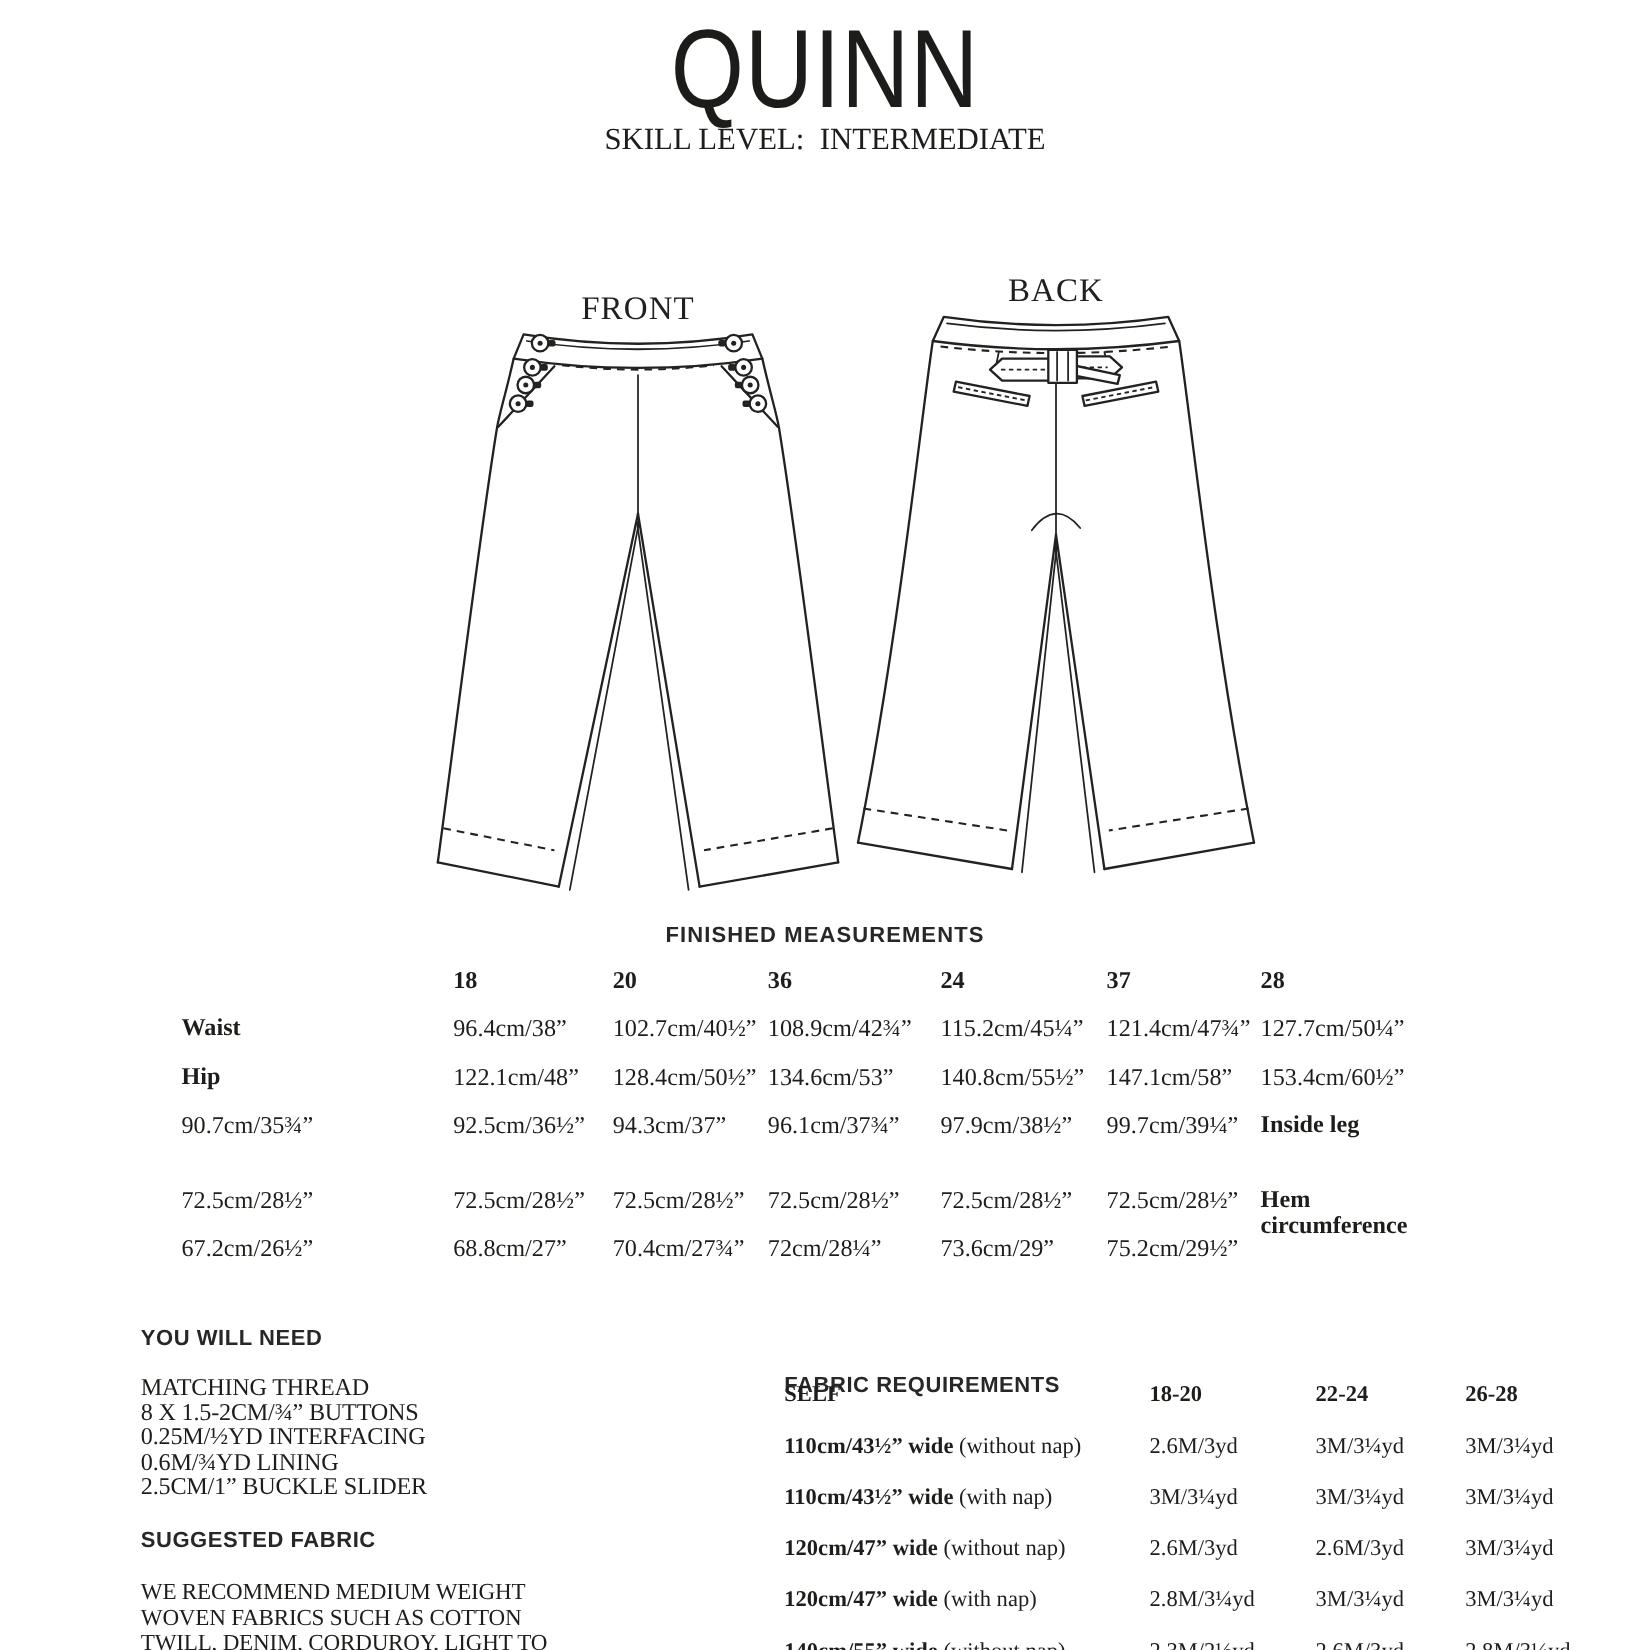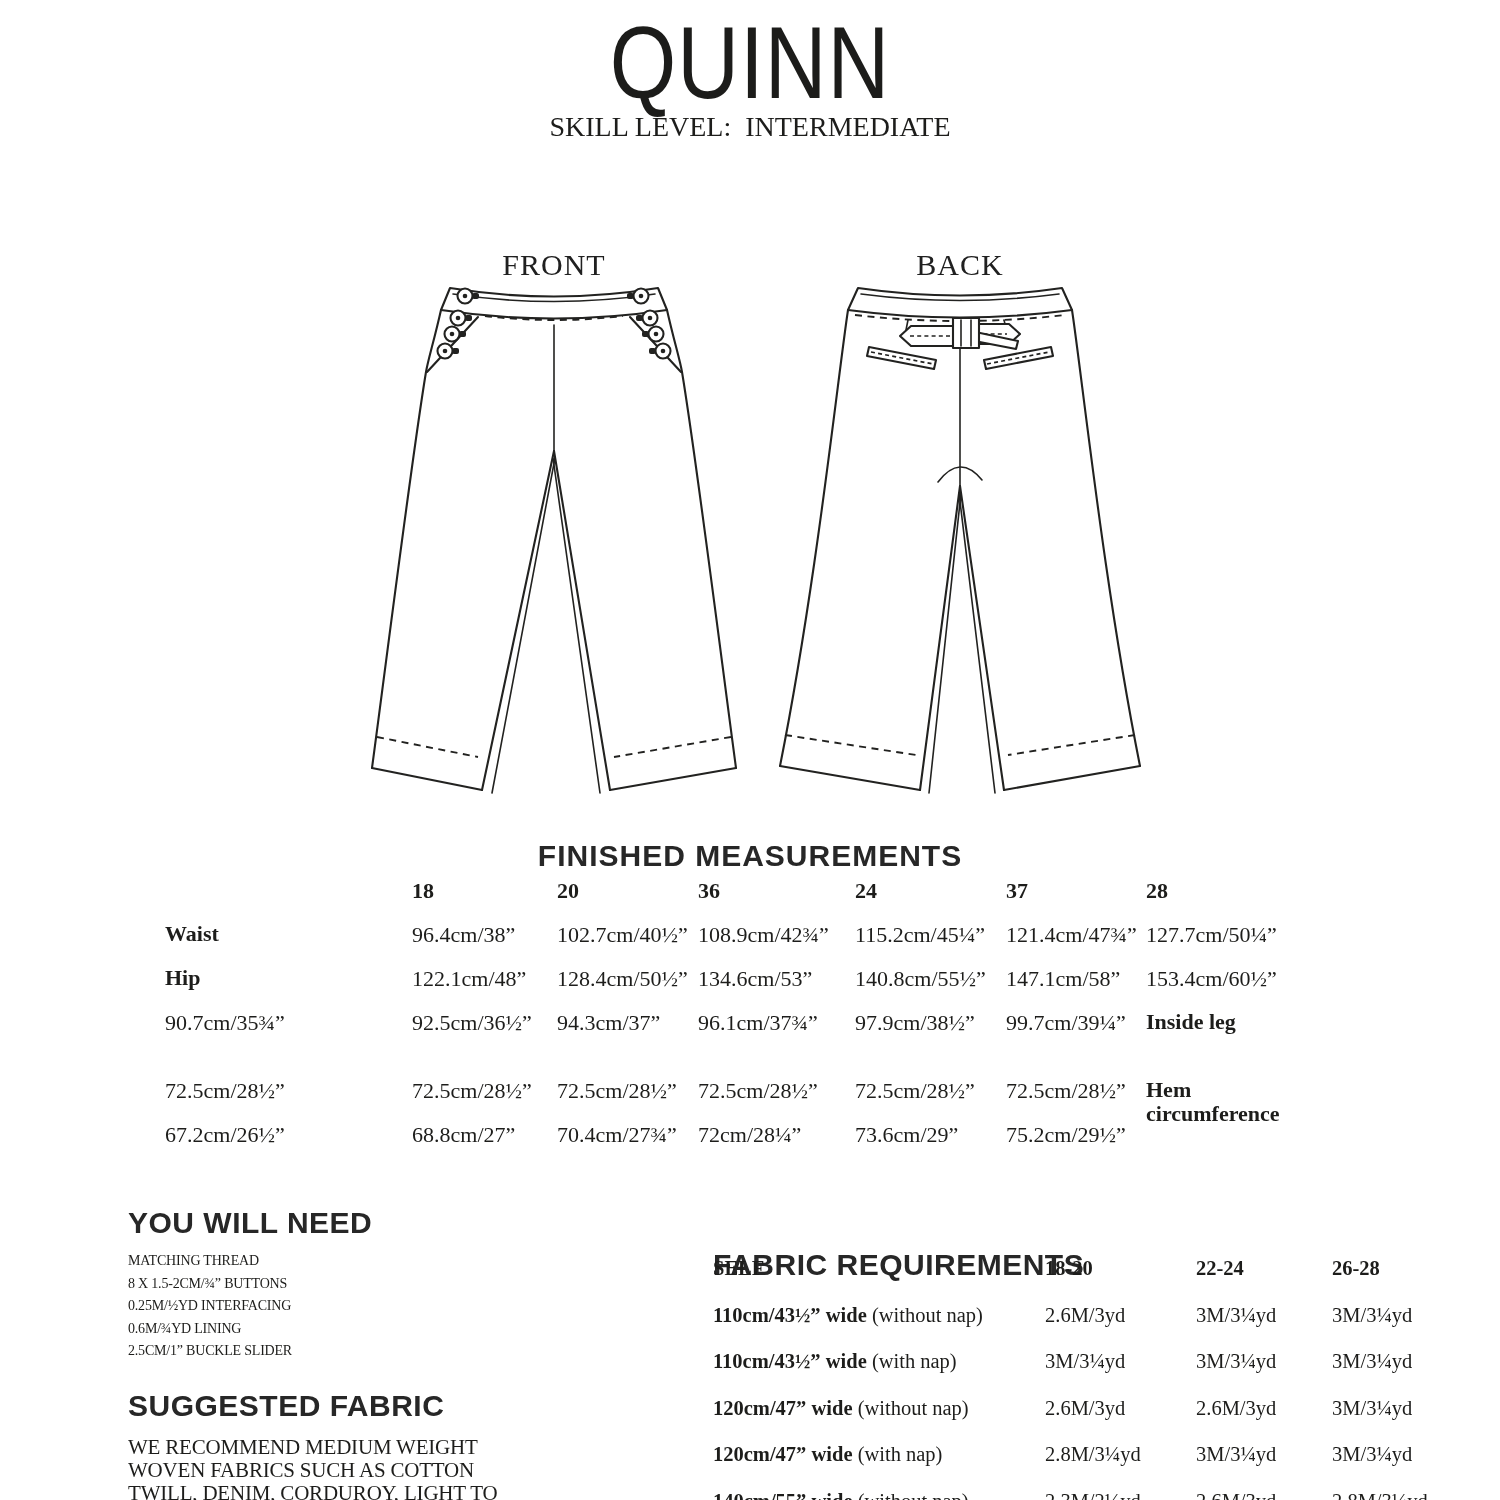--- a/index.html
+++ b/index.html
@@ -19,53 +19,53 @@
     color:#1c1c1a;
   }
   .header-text {
     position:absolute; top:111px; left:0; width:100%;
     text-align:center; font-size:28px; line-height:32.5px;
     color:#1d1d1b;
   }
   .desc { white-space:pre-line; }
   
   .fig { position:absolute; top:248px; width:400px; }
-  .fig-front { left:354px; }
+  .fig-front { left:380px;margin-top:16px; }
   .fig-back  { left:760px; }
   .fig-caption {
     text-align:center; font-size:30px; letter-spacing:1px;
     height:38px; color:#202020;
   }
   .fig svg { display:block; margin:0 auto; }
   
   .sec-heading {
     position:absolute;
     font-family:"Liberation Sans", sans-serif; font-weight:700;
-    font-size:30px; letter-spacing:0.5px; color:#272727;
+    font-size:20px; letter-spacing:0.5px; color:#272727;
     white-space:nowrap;
   }
   .h-measure { top:839px; left:0; width:1500px; text-align:center; letter-spacing:1px; }
   .h-ywn     { top:1206px; left:128px; }
   .h-sf      { top:1389px; left:128px; }
   .h-fr      { top:1206px; left:713px;margin-top:42px; }
   
   .m-grid {
     position:absolute; top:878px; left:165px;
     display:grid;
     grid-template-columns:247px 145px 141px 157px 151px 140px 136px;
     grid-template-rows:44px 44px 44px 68px 44px 44px;
     font-size:22px; line-height:25px;
   }
   .m-grid .hdr { font-weight:700; }
   .m-grid .lbl { font-weight:700; white-space:pre-line; padding-right:12px; line-height:24px; }
   .cell { align-self:start; }
   
   .ywn-list {
     position:absolute; top:1250px; left:128px;
-    list-style:none; font-size:14px; line-height:22.6px;
+    list-style:none; font-size:22px; line-height:22.6px;
     letter-spacing:-0.2px;
   }
   .sf-text {
     position:absolute; top:1436px; left:128px; width:420px;
     font-size:21px; line-height:23px; letter-spacing:-0.2px;
   }
   
   .f-grid {
     position:absolute; top:1256px; left:713px;
     display:grid;

